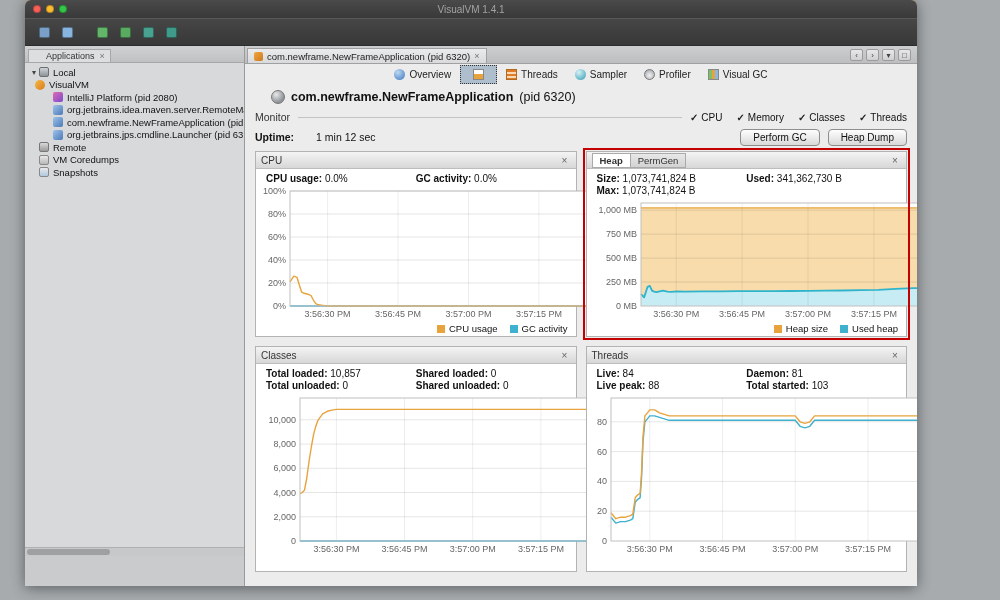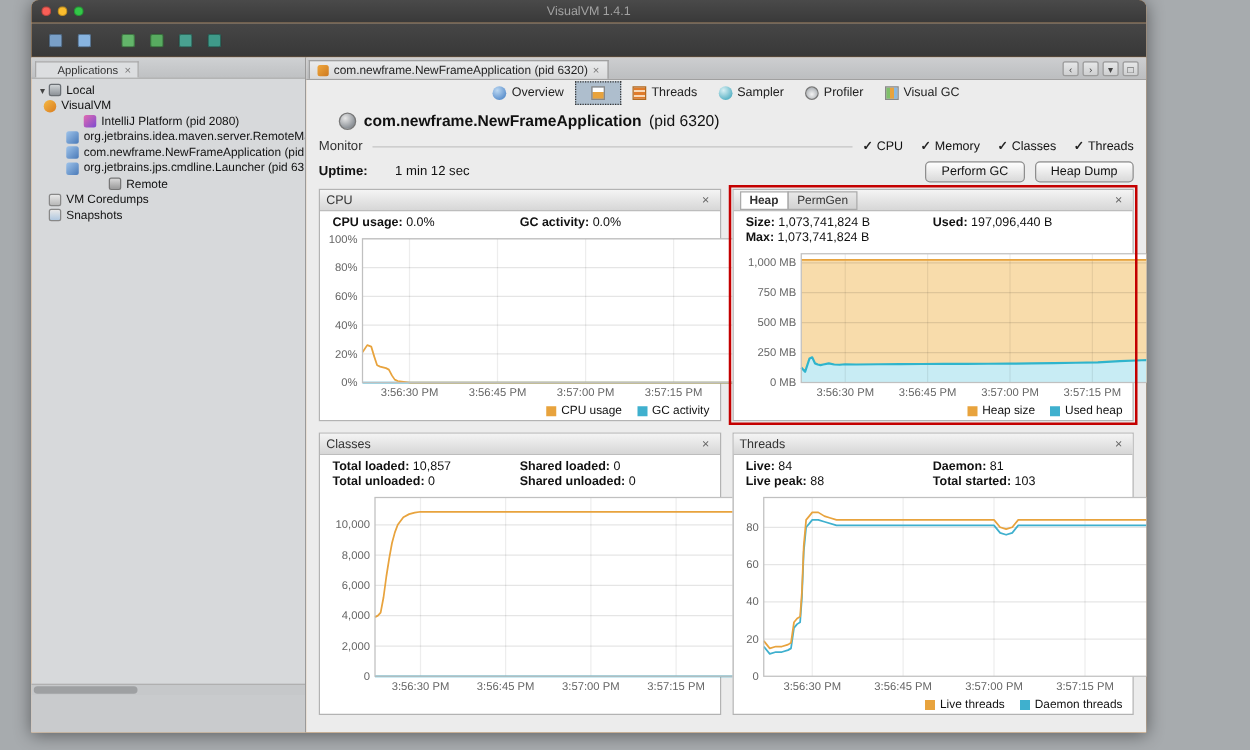--- a/index.html
+++ b/index.html
@@ -140,41 +140,41 @@
             <div class="tree-row" style="padding-left: 4px;">
               <span class="tri">▾</span>
               <span class="node-icon ic-computer"></span>
               <span class="node-label">Local</span>
             </div>
             <div class="tree-row" style="">
               <span class="tri"></span>
               <span class="node-icon ic-visualvm"></span>
               <span class="node-label">VisualVM</span>
             </div>
-            <div class="tree-row" style="padding-left: 32px;">
+            <div class="tree-row" style="padding-left: 18px;">
               <span class="tri"></span>
               <span class="node-icon ic-intellij"></span>
               <span class="node-label">IntelliJ Platform (pid 2080)</span>
             </div>
             <div class="tree-row" style="padding-left: 18px;">
               <span class="tri"></span>
               <span class="node-icon ic-java"></span>
               <span class="node-label">org.jetbrains.idea.maven.server.RemoteMavenServ...</span>
             </div>
             <div class="tree-row" style="padding-left: 18px;">
               <span class="tri"></span>
               <span class="node-icon ic-java"></span>
               <span class="node-label">com.newframe.NewFrameApplication (pid 6320)</span>
             </div>
             <div class="tree-row" style="padding-left: 18px;">
               <span class="tri"></span>
               <span class="node-icon ic-java"></span>
               <span class="node-label">org.jetbrains.jps.cmdline.Launcher (pid 6319)</span>
             </div>
-            <div class="tree-row" style="padding-left: 4px; margin-left: 48px;">
+            <div class="tree-row" style="padding-left: 4px;">
               <span class="tri"></span>
               <span class="node-icon ic-remote"></span>
               <span class="node-label">Remote</span>
             </div>
             <div class="tree-row" style="padding-left: 4px;">
               <span class="tri"></span>
               <span class="node-icon ic-coredump"></span>
               <span class="node-label">VM Coredumps</span>
             </div>
             <div class="tree-row" style="padding-left: 4px;">
@@ -324,21 +324,21 @@
               <div class="hl" style="border-color: rgb(196, 0, 0);"></div>
               <div class="panel">
                 <div class="ptitle">
                   <div class="ptab sel">Heap</div>
                   <div class="ptab">PermGen</div>
                   <span class="spacer"></span>
                   <span class="pclose">×</span>
                 </div>
                 <div class="pstats">
                   <div class="stat"><b>Size:</b><span> 1,073,741,824 B</span></div>
-                  <div class="stat"><b>Used:</b><span> 197,096,440 B</span></div>
+                  <div class="stat"><b>Used:</b><span> 341,362,730 B</span></div>
                   <div class="stat"><b>Max:</b><span> 1,073,741,824 B</span></div>
                 </div>
                 <div class="chart"><svg width="346" height="121" xmlns="http://www.w3.org/2000/svg" font-family="Liberation Sans, sans-serif">
                     <rect x="50" y="4" width="290" height="103" fill="#ffffff"></rect>
                     <path d="M50.0 107.0 L50.0 8.9 L340.0 8.9 L340.0 107.0 Z" fill="#f8dcab"></path>
                     <path d="M50.0 107.0 L50.0 95.0 L53.1 98.4 L56.6 87.8 L58.8 86.9 L61.0 91.7 L63.2 92.6 L65.4 93.1 L67.6 92.6 L72.0 91.7 L76.4 92.6 L80.8 92.8 L85.2 92.4 L93.9 92.6 L111.5 92.4 L129.1 92.3 L146.7 92.2 L164.2 92.1 L181.8 92.1 L199.4 92.0 L217.0 91.9 L234.5 91.7 L252.1 91.5 L269.7 91.2 L287.3 90.9 L304.8 89.9 L322.4 89.2 L340.0 88.8 L340.0 107.0 Z" fill="#c8ecf4"></path>
                     <text x="46" y="110.0" font-size="9" fill="#666" text-anchor="end">0 MB</text>
                     <line x1="50" y1="83.0" x2="340" y2="83.0" stroke="rgba(0,0,0,0.10)" stroke-width="1"></line>
                     <text x="46" y="86.0" font-size="9" fill="#666" text-anchor="end">250 MB</text>
                     <line x1="50" y1="59.1" x2="340" y2="59.1" stroke="rgba(0,0,0,0.10)" stroke-width="1"></line>
@@ -440,30 +440,20 @@
                     <line x1="131.5" y1="4" x2="131.5" y2="147" stroke="rgba(0,0,0,0.07)" stroke-width="1"></line>
                     <text x="131.5" y="158" font-size="9" fill="#666" text-anchor="middle">3:56:45 PM</text>
                     <line x1="204.2" y1="4" x2="204.2" y2="147" stroke="rgba(0,0,0,0.07)" stroke-width="1"></line>
                     <text x="204.2" y="158" font-size="9" fill="#666" text-anchor="middle">3:57:00 PM</text>
                     <line x1="277.0" y1="4" x2="277.0" y2="147" stroke="rgba(0,0,0,0.07)" stroke-width="1"></line>
                     <text x="277.0" y="158" font-size="9" fill="#666" text-anchor="middle">3:57:15 PM</text>
                     <polyline points="20.0,123.2 24.8,129.1 29.7,127.6 34.5,127.6 39.4,126.1 41.8,124.7 44.2,108.3 46.7,105.3 49.1,103.8 50.5,84.4 52.0,47.2 53.9,27.8 56.4,24.9 58.8,21.9 63.6,21.9 68.5,23.4 78.2,26.3 204.2,26.3 209.1,32.3 213.9,33.8 218.8,32.3 223.6,26.3 340.0,26.3" fill="none" stroke="#3fb0ce" stroke-width="1.4" stroke-linejoin="round"></polyline>
                     <polyline points="20.0,118.7 24.8,124.7 29.7,123.2 34.5,123.2 39.4,121.7 41.8,120.2 44.2,103.8 46.7,100.8 49.1,99.3 50.5,80.0 52.0,42.7 53.9,21.9 56.4,18.9 58.8,15.9 63.6,15.9 68.5,18.9 73.3,20.4 78.2,21.9 204.2,21.9 209.1,27.8 213.9,29.3 218.8,27.8 223.6,21.9 340.0,21.9" fill="none" stroke="#e8a33d" stroke-width="1.4" stroke-linejoin="round"></polyline>
                     <rect x="20" y="4" width="320" height="143" fill="none" stroke="#c0c0c0"></rect>
                   </svg></div>
-                <div class="legend">
-                  <span class="litem">
-                    <span class="lsw" style="background: rgb(232, 163, 61);"></span>
-                    <span>Live threads</span>
-                  </span>
-                  <span class="litem">
-                    <span class="lsw" style="background: rgb(63, 176, 206);"></span>
-                    <span>Daemon threads</span>
-                  </span>
-                </div>
               </div>
             </div>
           </div>
       </div>
 
     </div>
   </div>
 </div>
 
 </body></html>

